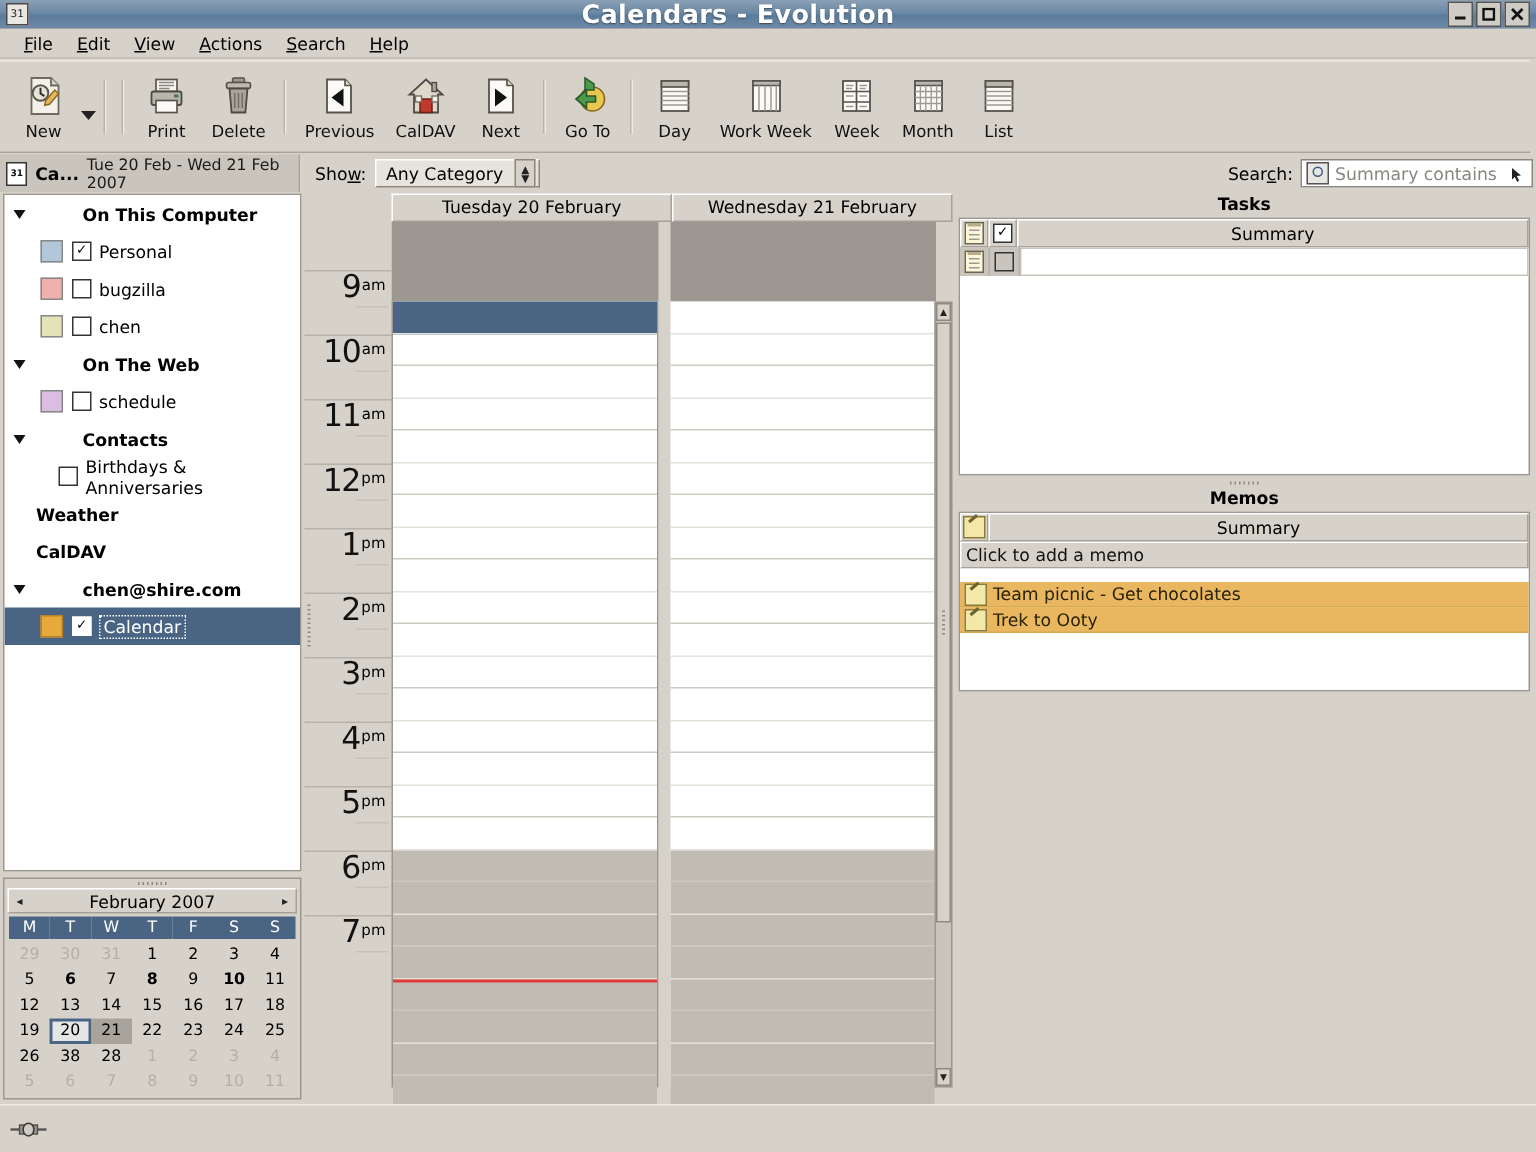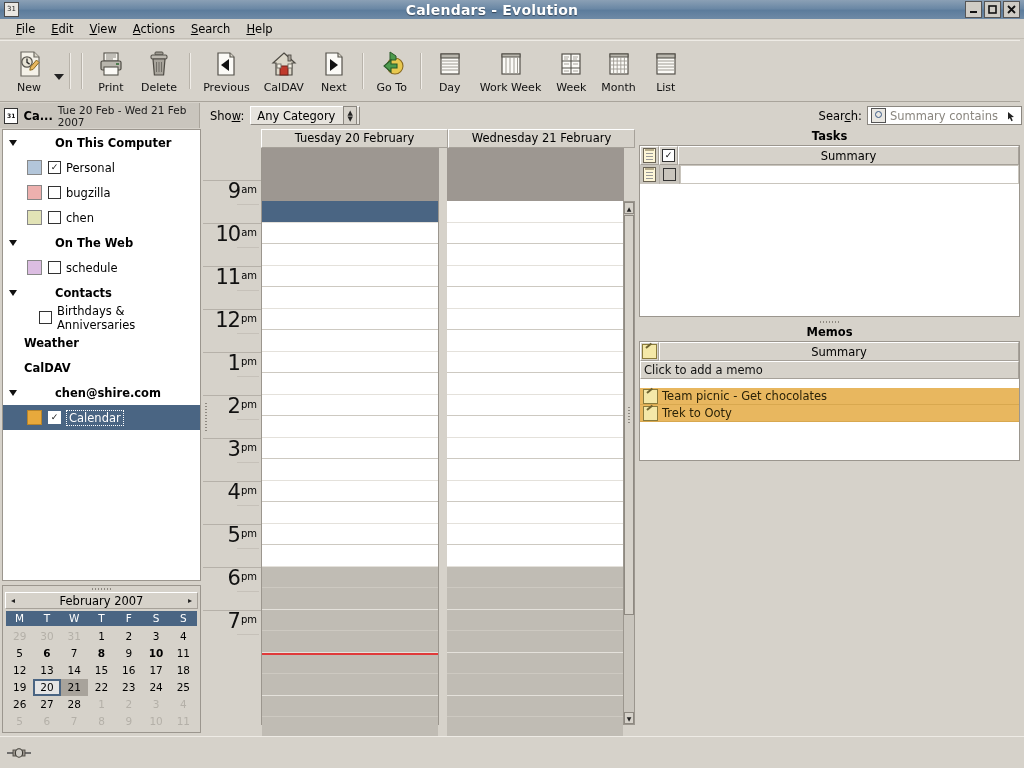--- a/index.html
+++ b/index.html
@@ -17,21 +17,21 @@
     background:linear-gradient(to bottom,#8ba0b5 0%,#6b88a5 45%,#5c7c9c 55%,#6e8aa6 100%);
     border-bottom:1px solid #2f4358;
     display:flex;align-items:center;
   }
   .tb-appicon{
     width:13px;height:13px;margin-left:4px;background:#e9e7e2;
     border:1px solid #4a4a4a;font-size:7px;line-height:12px;text-align:center;color:#222;
     font-family:"DejaVu Sans",sans-serif;
   }
   .tb-title{
-    flex:1;text-align:center;color:#fff;font-weight:bold;font-size:14px;
+    flex:1;text-align:center;color:#fff;font-weight:bold;font-size:17px;
     text-shadow:0 1px 1px rgba(0,0,0,.45);letter-spacing:.2px;
   }
   .tb-buttons{display:flex;gap:2px;margin-right:4px;}
   .tb-btn{
     width:15px;height:15px;background:#cfccc5;border:1px solid #555;
     display:flex;align-items:center;justify-content:center;font-size:10px;color:#111;
     line-height:1;
   }
 
   
@@ -594,21 +594,21 @@
           <div class="mc-day">17</div>
           <div class="mc-day">18</div>
           <div class="mc-day">19</div>
           <div class="mc-day selstart">20</div>
           <div class="mc-day today">21</div>
           <div class="mc-day">22</div>
           <div class="mc-day">23</div>
           <div class="mc-day">24</div>
           <div class="mc-day">25</div>
           <div class="mc-day">26</div>
-          <div class="mc-day">27</div>
+          <div class="mc-day">38</div>
           <div class="mc-day">28</div>
           <div class="mc-day dim">1</div>
           <div class="mc-day dim">2</div>
           <div class="mc-day dim">3</div>
           <div class="mc-day dim">4</div>
           <div class="mc-day dim">5</div>
           <div class="mc-day dim">6</div>
           <div class="mc-day dim">7</div>
           <div class="mc-day dim">8</div>
           <div class="mc-day dim">9</div>

